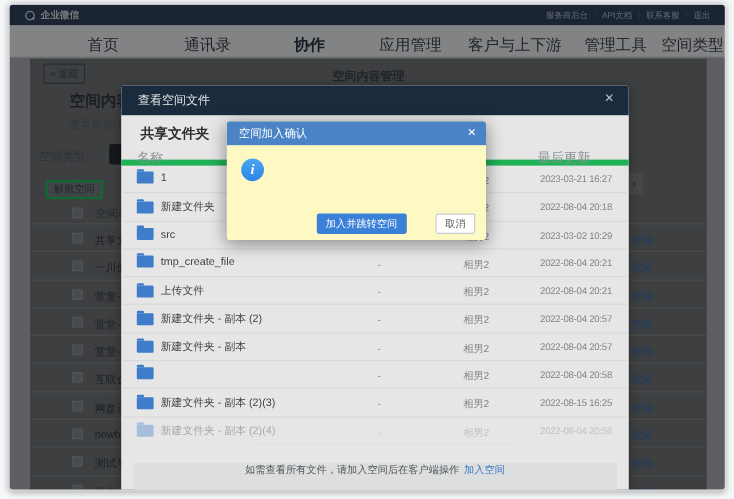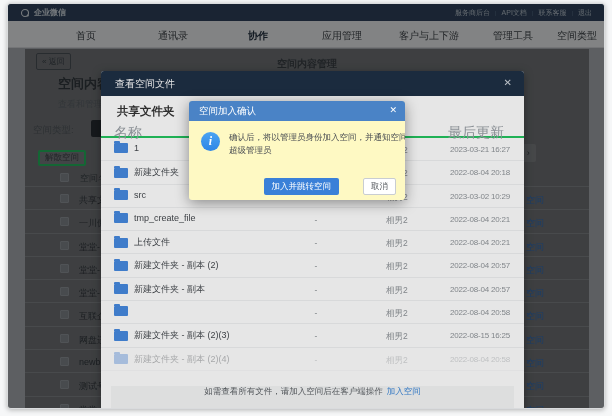--- a/index.html
+++ b/index.html
@@ -8,21 +8,21 @@
   .window{position:absolute;left:7px;top:3px;width:598px;height:406px;border-radius:4px;overflow:hidden;
           box-shadow:0 1px 5px rgba(0,0,0,.28);background:#b5b7ba;border:1px solid #d9dbdd}
   
   .topbar{position:absolute;left:0;top:0;right:0;height:17px;background:#2c415b;display:flex;align-items:center;justify-content:space-between;padding:0 12px;z-index:1}
   .brand{display:flex;align-items:center;gap:4px;color:#e8edf3;font-size:8px;font-weight:bold}
   .topbar-links{display:flex;align-items:center;gap:5px;font-size:7px;color:#c2cbd6}
   .top-link{cursor:pointer;text-decoration:none;color:#c2cbd6}
   .sep{color:#5d7089;font-size:6px}
   
   .navbar{position:absolute;left:0;top:17px;right:0;height:27px;background:#ffffff;border-bottom:1px solid #e2e4e6;z-index:1}
-  .tab{position:absolute;top:8px;transform:translateX(-50%);font-size:10px;color:#3c4044;cursor:pointer;white-space:nowrap}
+  .tab{position:absolute;top:8px;transform:translateX(-50%);font-size:13px;color:#3c4044;cursor:pointer;white-space:nowrap}
   .tab.active{color:#23303f;font-weight:bold}
   .tab.active::after{content:"";position:absolute;left:50%;transform:translateX(-50%);bottom:-9px;width:36px;height:2px;background:#2a3b55}
   
   .content{position:absolute;left:0;top:44px;right:0;bottom:0;background:#b5b7ba;z-index:1}
   .card{position:absolute;left:17px;top:1px;width:564px;bottom:0;background:#757779;overflow:hidden}
   .back-btn{position:absolute;left:11px;top:4px;font-size:8px;color:#383d42;background:transparent;border:1px solid #4a4f54;border-radius:2px;padding:2px 5px;font-family:inherit;cursor:pointer}
   .center-title{position:absolute;left:0;right:0;top:8px;text-align:center;font-size:10px;font-weight:600;color:#3a3e42}
   .sec-title{position:absolute;left:33px;top:26px;font-size:13px;font-weight:bold;color:#313539;white-space:nowrap}
   .sec-sub{position:absolute;left:33px;top:49px;font-size:9px;color:#5e6266;white-space:nowrap}
   .type-label{position:absolute;left:8px;top:75px;font-size:9.5px;color:#54585c}
@@ -40,21 +40,21 @@
   .bg-name{position:absolute;left:54px;top:7px;font-size:9px;color:#303438;white-space:nowrap}
   .bg-link{position:absolute;left:501px;top:7px;font-size:9px;color:#2e6fc2;cursor:pointer;text-decoration:none}
   
   .o1{position:absolute;inset:0;background:rgba(8,10,13,.45);z-index:2}
   .o2{position:absolute;inset:0;background:rgba(8,10,13,.10);z-index:4}
   
   .modal1{position:absolute;left:93px;top:67px;width:423px;height:340px;background:#fff;border-radius:3px;overflow:hidden;box-shadow:0 2px 10px rgba(0,0,0,.35);z-index:3}
   .m1-head{position:absolute;left:0;top:0;right:0;height:25px;background:var(--dark-navy,#1e2f44);color:#fff;display:flex;align-items:center;padding:0 14px;font-size:10px}
   .m1-close{position:absolute;right:12px;top:6px;font-size:10px;color:#cfd6de;cursor:pointer}
   .m1-sec{position:absolute;left:16px;top:33px;font-size:11.5px;font-weight:bold;color:#333}
-  .f-thead{position:absolute;left:0;right:0;top:50px;height:17px;border-bottom:2px solid #22c55e;font-size:14px;color:#9aa0a6}
+  .f-thead{position:absolute;left:0;right:0;top:50px;height:17px;border-bottom:5px solid #22c55e;font-size:11px;color:#9aa0a6}
   .fh-name{position:absolute;left:13px;top:3px}
   .fh-upd{position:absolute;left:347px;top:3px}
   #file-rows{position:absolute;left:0;right:0;top:67px}
   .f-row{position:relative;height:23.3px;border-bottom:1px solid #f0f1f2}
   .f-row.faded{opacity:.38}
   .fc-name{position:absolute;left:13px;top:5px;display:flex;align-items:center}
   .folder-icon{position:relative;display:inline-block;width:14px;height:10px;background:var(--folder-blue,#4689e0);border-radius:1px;margin-right:6px;flex:none}
   .folder-icon::before{content:"";position:absolute;top:-2px;left:0;width:6px;height:2px;background:inherit;border-radius:1px 1px 0 0}
   .f-name{font-size:9px;color:#45494e;white-space:nowrap}
   .f-size{position:absolute;left:200px;width:30px;top:7px;text-align:center;font-size:8.5px;color:#8f9499}
@@ -290,20 +290,19 @@
   </div>
 
   <div class="o2"></div>
 
   <div class="modal2">
     <div class="m2-head">
       <span>空间加入确认</span>
       <span class="m2-close">✕</span>
     </div>
     <span class="info-icon">i</span>
-    <div class="m2-msg">确认后，将以管理员身份加入空间，并通知空间超级管理员</div>
     <div class="m2-btns">
       <button class="btn-primary">加入并跳转空间</button>
       <button class="btn-cancel">取消</button>
     </div>
   </div>
 
 </div>
 
 </body></html>

